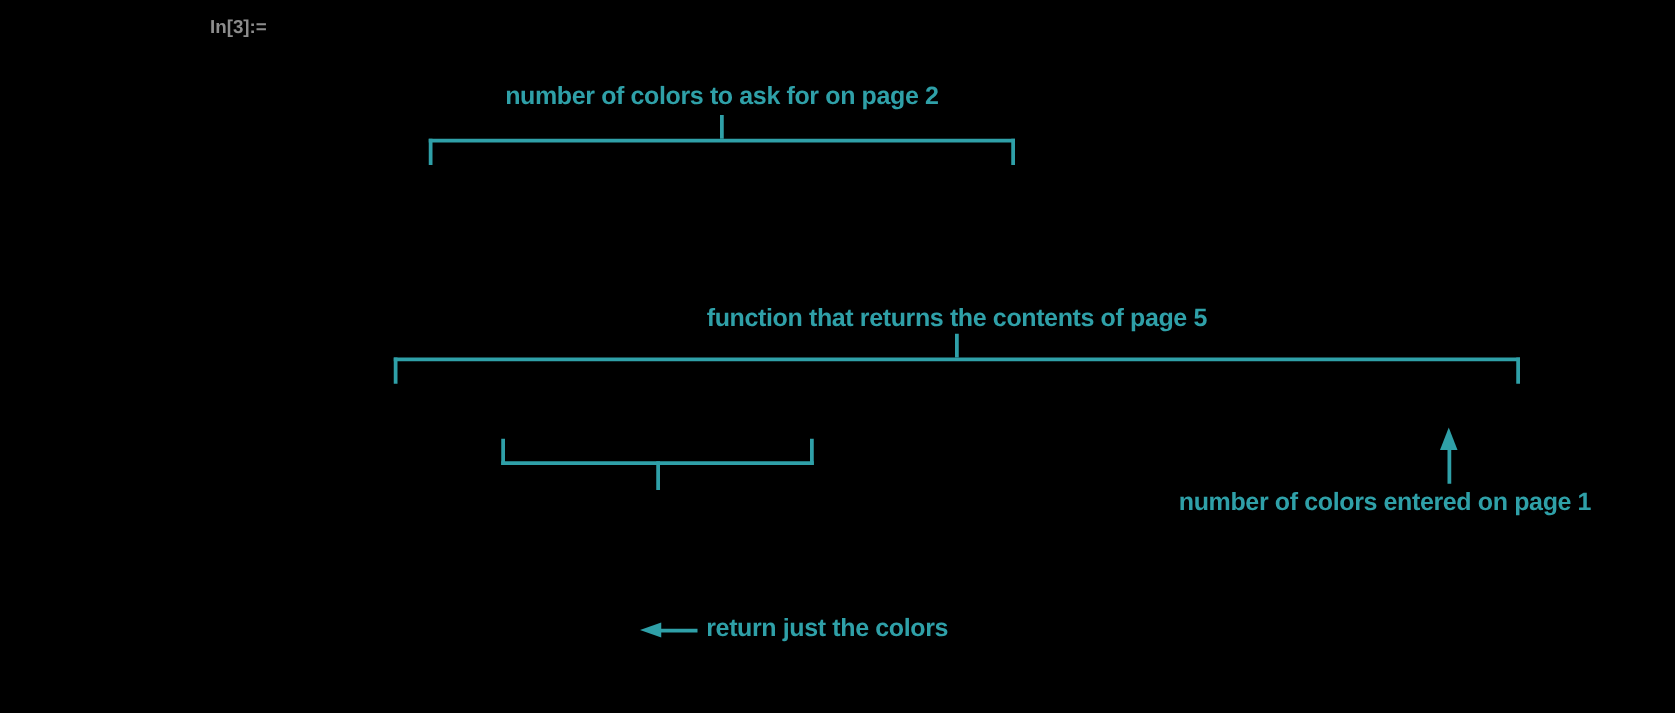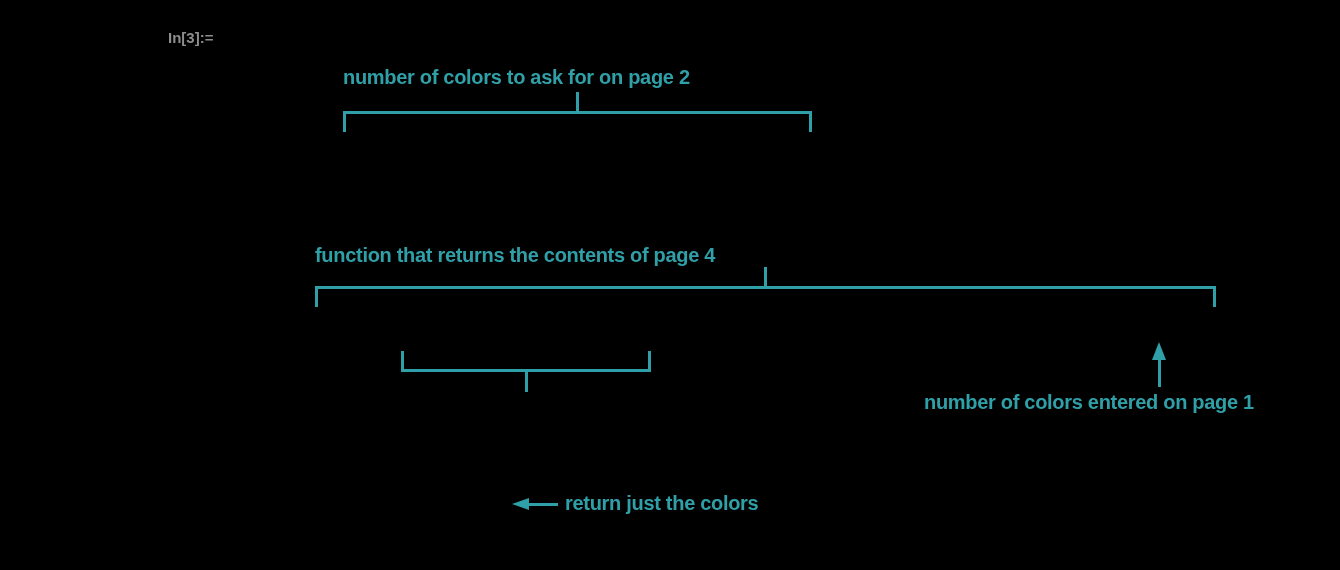--- a/index.html
+++ b/index.html
@@ -17,29 +17,29 @@
   }
   .prompt {
     position: absolute;
     left: 168px;
     top: 13px;
     color: var(--prompt-color, #8d8d8d);
     font-size: 15px;
     font-weight: 700;
     letter-spacing: 0px;
     line-height: 17px;
-    margin-top: 16px;
   }
   .ann-label {
     position: absolute;
     color: var(--annotation-color, #2fa0a8);
     font-size: 20px;
     font-weight: 700;
     letter-spacing: -0.3px;
     line-height: 22px;
+    text-align: center;
     white-space: nowrap;
   }
   .brace { position: absolute; }
   .brace .bar, .brace .end-l, .brace .end-r, .brace .stem {
     position: absolute;
     background: var(--annotation-color, #2fa0a8);
   }
   
   .overbrace .stem  { left: 50%; margin-left: -1.5px; top: 0; width: 3px; height: 19px; }
   .overbrace .bar   { left: 0; right: 0; top: 19px; height: 3px; }
@@ -95,21 +95,21 @@
   <div class="prompt">In[3]:=</div>
 
   <div class="ann-label label-1">number of colors to ask for on page 2</div>
   <div class="brace overbrace brace-1">
     <div class="stem"></div>
     <div class="bar"></div>
     <div class="end-l"></div>
     <div class="end-r"></div>
   </div>
 
-  <div class="ann-label label-2">function that returns the contents of page 4</div>
+  <div class="ann-label label-2">function that returns the contents of page 5</div>
   <div class="brace overbrace brace-2">
     <div class="stem"></div>
     <div class="bar"></div>
     <div class="end-l"></div>
     <div class="end-r"></div>
   </div>
 
   <div class="brace underbrace brace-3">
     <div class="end-l"></div>
     <div class="end-r"></div>

